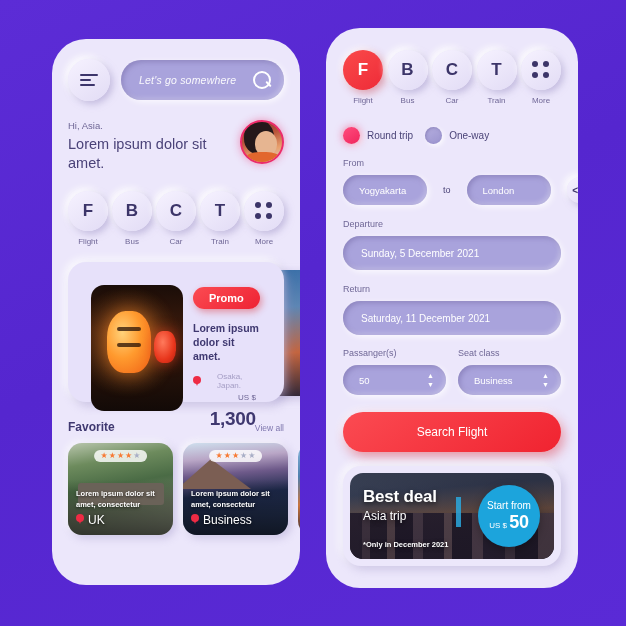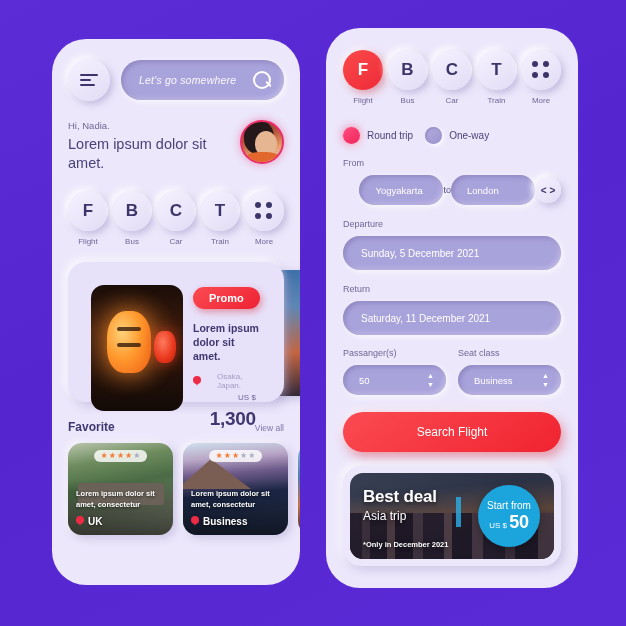--- a/index.html
+++ b/index.html
@@ -223,21 +223,21 @@
     padding: 2px 7px; display: flex; gap: 1px; font-size: 8px; line-height: 1;
   }
   .stars .s  { color: #f77a33; }
   .stars .so { color: #a8aec6; }
   .fav-txt {
     position: absolute; left: 8px; right: 8px; bottom: 25px;
     font-size: 7.5px; color: #fff; font-weight: bold; line-height: 1.35;
     text-shadow: 0 1px 3px rgba(0,0,0,.7);
   }
   .fav-loc { position: absolute; left: 8px; bottom: 8px; display: flex; align-items: center; gap: 4px; }
-  .fav-loc .txt { font-size: 10px; color: #fff; font-weight: bold; text-shadow: 0 1px 3px rgba(0,0,0,.7); }
+  .fav-loc .txt { font-size: 12px; color: #fff; font-weight: normal; text-shadow: 0 1px 3px rgba(0,0,0,.7); }
 
   
   .r-screen { padding: 0 17px; }
   .cats-r { display: flex; justify-content: space-between; margin-top: 22px; }
 
   .radios { display: flex; align-items: flex-end; gap: 12px; margin-top: 22px; }
   .radio { display: flex; align-items: center; gap: 7px; cursor: pointer; }
   .radio .dot {
     width: 17px; height: 17px; border-radius: 50%; flex: 0 0 17px;
     background: linear-gradient(145deg,#b6afe0,#9a93ce);
@@ -245,21 +245,21 @@
   }
   .radio.on .dot {
     background: linear-gradient(145deg,#ff4d7e,#f0255c);
     box-shadow: 0 0 9px rgba(240,40,95,.6), 2px 2px 6px rgba(255,255,255,.7);
   }
   .radio .lbl { font-size: 10px; color: #4b4478; }
 
   .fld-label { font-size: 9px; color: #6f6796; margin-top: 14px; margin-bottom: 7px; }
   .fld-label.tight { margin-top: 13px; }
 
-  .route { display: flex; align-items: center; gap: 0; justify-content: flex-end; }
+  .route { display: flex; align-items: center; gap: 16px; }
   .pill {
     height: 30px; border-radius: 16px; display: flex; align-items: center;
     padding: 0 16px; font-size: 9.5px; color: #fff; cursor: pointer;
   }
   .pill.from { flex: 0 0 84px; }
   .pill.to   { flex: 0 0 84px; }
   .route .to-lbl { font-size: 9px; color: #4b4478; }
   .swap {
     width: 26px; height: 26px; border-radius: 50%; flex: 0 0 26px;
     display: flex; align-items: center; justify-content: center;
@@ -351,21 +351,21 @@
         <span></span>
       </div>
       <div class="searchbar neu-sunken">
         <div class="ph">Let's go somewhere</div>
         <div class="mag"></div>
       </div>
     </div>
 
     <div class="greet-row">
       <div class="greet">
-        <div class="hi">Hi, Nadia.</div>
+        <div class="hi">Hi, Asia.</div>
         <div class="head">Lorem ipsum dolor sit amet.</div>
       </div>
       <div class="avatar">
         <div class="hair"></div>
         <div class="face"></div>
         <div class="shirt"></div>
       </div>
     </div>
 
     <div class="cats">

